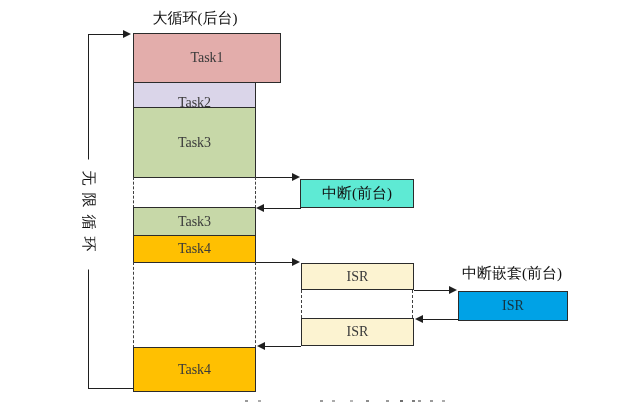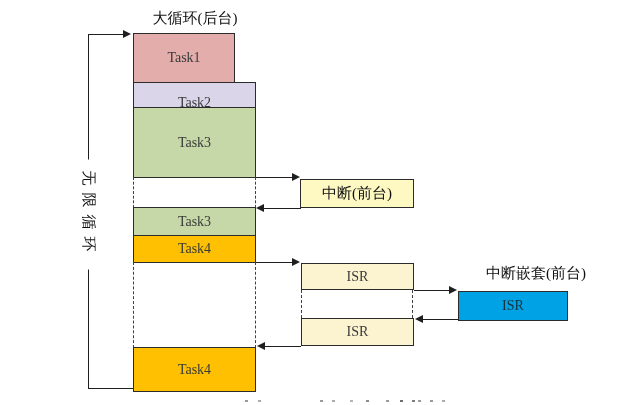--- a/index.html
+++ b/index.html
@@ -15,23 +15,23 @@
   .vdash{position:absolute;width:0;border-left:1px dashed #3f3f3f;}
   .ah-r{position:absolute;width:0;height:0;border-top:4px solid transparent;
         border-bottom:4px solid transparent;border-left:8px solid #1f1f1f;}
   .ah-l{position:absolute;width:0;height:0;border-top:4px solid transparent;
         border-bottom:4px solid transparent;border-right:8px solid #1f1f1f;}
   .lbl{position:absolute;color:#111;font-size:15px;white-space:nowrap;}
   .title{left:120px;top:9px;width:150px;text-align:center;}
   .loop-label{left:33px;top:206px;width:110px;height:17px;line-height:17px;
               text-align:center;background:#fff;letter-spacing:7px;
               transform:rotate(90deg);}
-  .nested-title{left:438px;top:264px;width:148px;text-align:right;}
+  .nested-title{left:438px;top:264px;width:148px;text-align:center;}
   
-  .task1{left:133px;top:33px;width:102px;height:50px;}
+  .task1{left:133px;top:33px;width:148px;height:50px;}
   .task2{left:133px;top:82px;width:123px;height:42px;}
   .task3a{left:133px;top:107px;width:123px;height:71px;}
   .gap1{left:133px;top:177px;width:123px;height:31px;}
   .task3b{left:133px;top:207px;width:123px;height:29px;}
   .task4a{left:133px;top:235px;width:123px;height:28px;}
   .gap2{left:133px;top:262px;width:123px;height:86px;}
   .task4b{left:133px;top:347px;width:123px;height:45px;}
   
   .interrupt-box{left:300px;top:179px;width:114px;height:29px;font-size:15px;color:#111;}
   .isr1{left:301px;top:263px;width:113px;height:27px;}
@@ -72,21 +72,21 @@
   <div class="box task4a" style="background: rgb(255, 192, 1);">
     <span>Task4</span>
   </div>
   <div class="gap gap2"></div>
   <div class="box task4b" style="background: rgb(255, 192, 1);">
     <span>Task4</span>
   </div>
 
   <div class="hline" style="left:256px;top:177px;width:37px;"></div>
   <div class="ah-r" style="left:292px;top:173px;"></div>
-  <div class="box interrupt-box" style="background: #fef9c3;">
+  <div class="box interrupt-box" style="background: #5eead4;">
     <span>中断(前台)</span>
   </div>
   <div class="hline" style="left:264px;top:208px;width:37px;"></div>
   <div class="ah-l" style="left:256px;top:204px;"></div>
 
   <div class="hline" style="left:256px;top:262px;width:37px;"></div>
   <div class="ah-r" style="left:292px;top:258px;"></div>
   <div class="box isr1" style="background: rgb(252, 243, 209);">
     <span>ISR</span>
   </div>

